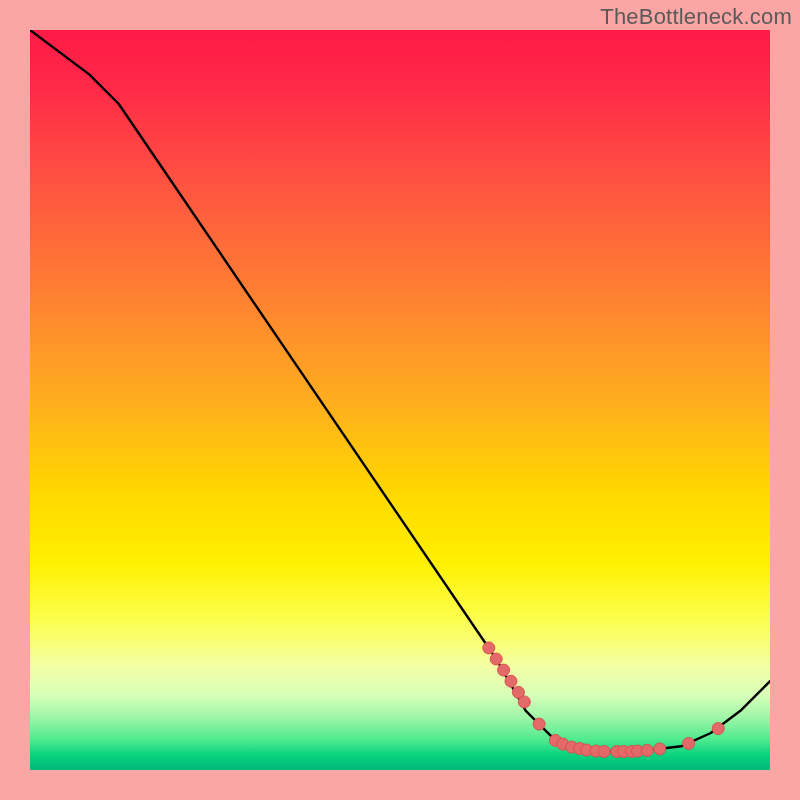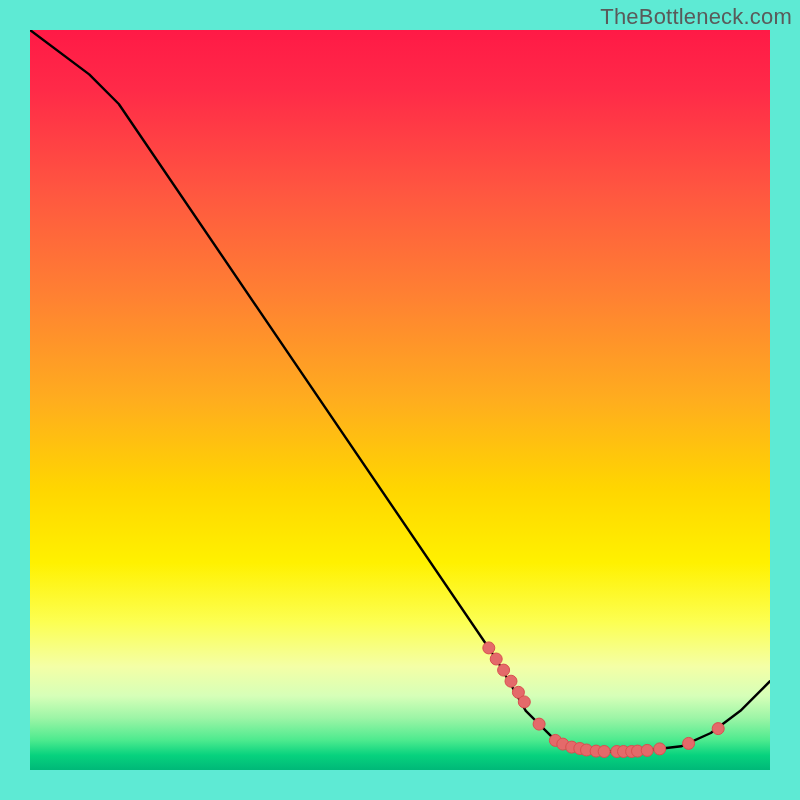--- a/index.html
+++ b/index.html
@@ -8,21 +8,21 @@
     width: 800px;
     height: 800px;
     background: #000;
     overflow: hidden;
     font-family: Arial, Helvetica, sans-serif;
   }
   .frame {
     position: relative;
     width: 800px;
     height: 800px;
-    background: #5eead4;
+    background: #fca5a5;
   }
   .watermark {
     position: absolute;
     top: 4px;
     right: 8px;
     color: #5a5a5a;
     font-size: 22px;
     font-weight: 400;
     letter-spacing: 0.2px;
     z-index: 10;

